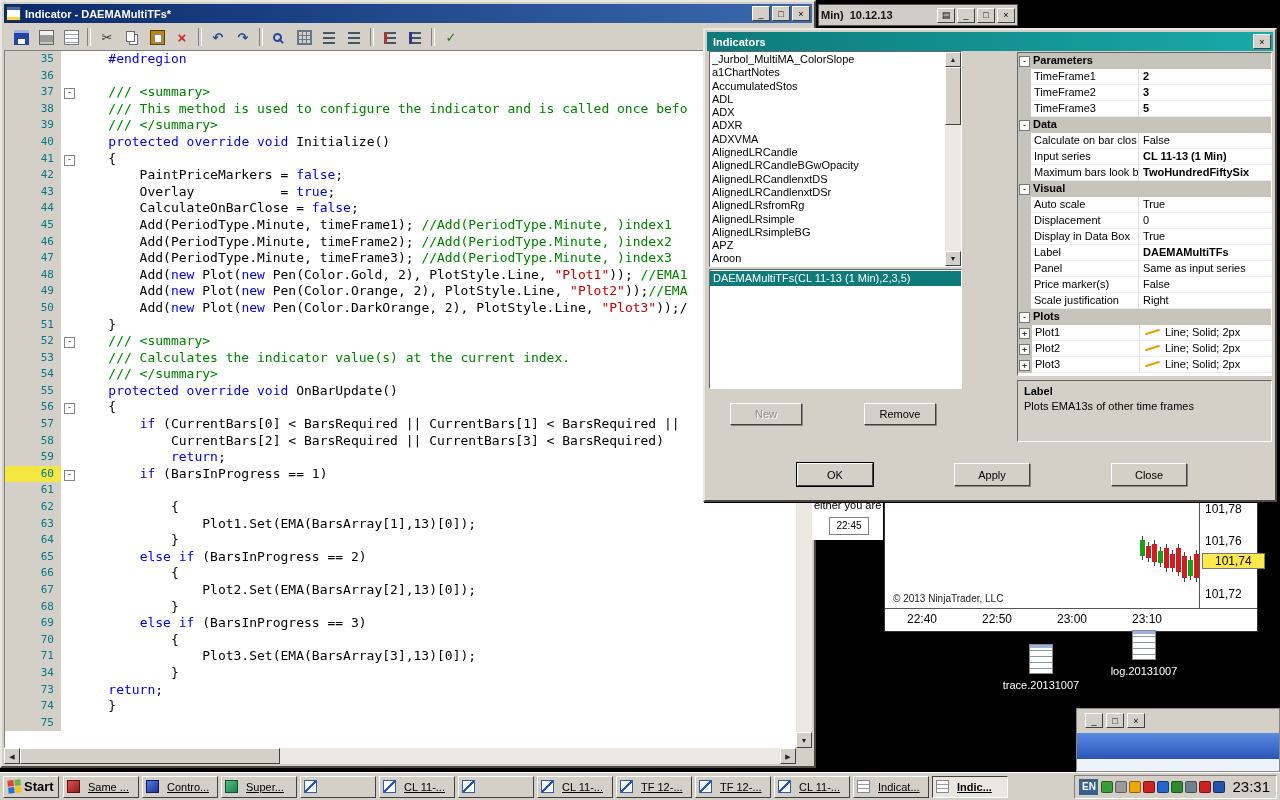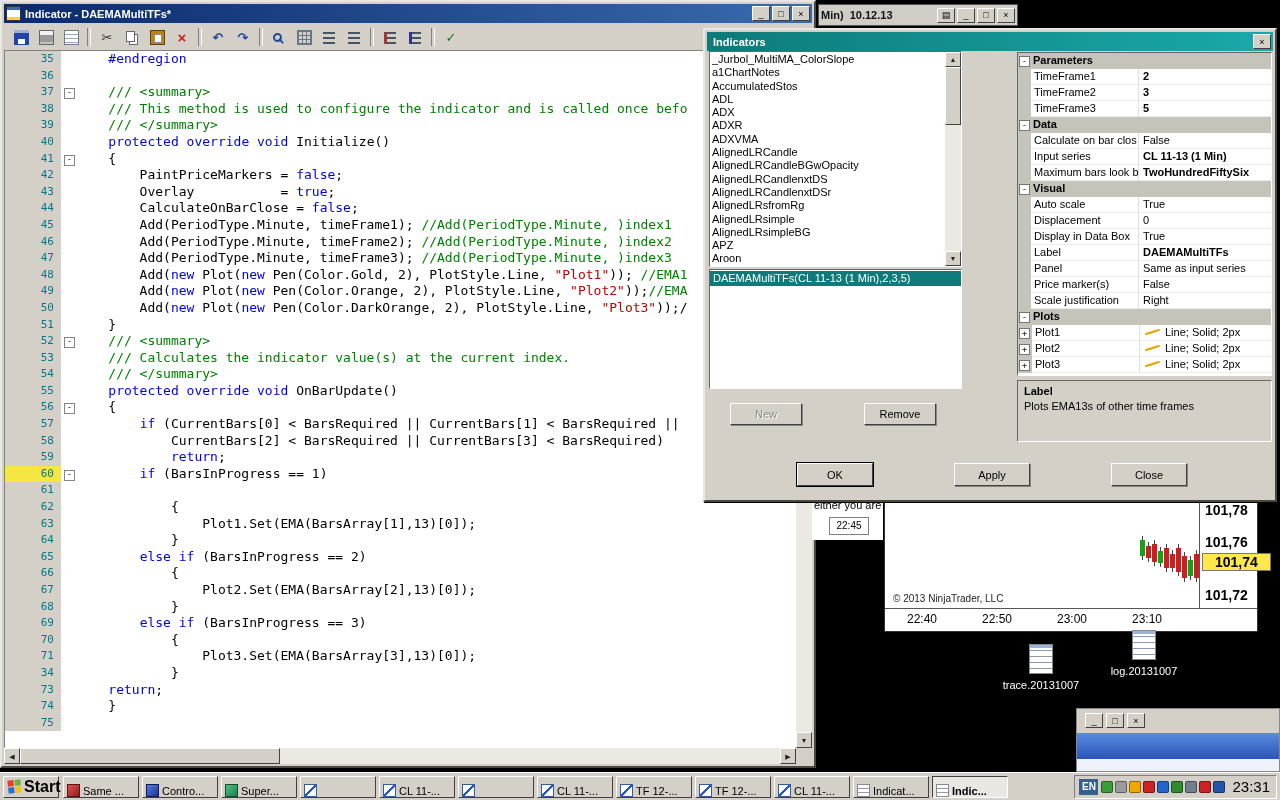--- a/index.html
+++ b/index.html
@@ -97,49 +97,49 @@
   #pdesc{position:absolute;left:312px;top:350px;width:241px;height:52px;background:#d4d0c8;border:1px solid;border-color:#666 #fff #fff #666;padding:4px 6px;font-size:11px;overflow:hidden;}
   #pdesc .dt{font-weight:bold;margin-bottom:3px;}
 
   
   #chart-overlap{position:absolute;left:812px;top:498px;width:71px;height:42px;background:#fff;z-index:1;font-size:11px;overflow:hidden;}
   #chart-overlap .otext{position:absolute;left:2px;top:1px;white-space:nowrap;}
   .tmbox{position:absolute;left:17px;top:19px;width:38px;height:16px;border:1px solid #808080;font-size:10px;text-align:center;line-height:15px;background:#fff;}
   #chart-frag{position:absolute;left:884px;top:498px;width:374px;height:134px;background:#fff;border:1px solid #333;border-top:none;z-index:1;box-sizing:border-box;}
   .paxis{position:absolute;left:314px;top:0;bottom:22px;width:1px;background:#555;}
   .taxis{position:absolute;left:0;right:0;bottom:22px;height:1px;background:#555;}
-  .plabel{position:absolute;left:320px;font-size:14px;font-weight:bold;}
+  .plabel{position:absolute;left:320px;font-size:12px;}
   .plabel.phl{background:#ffe84a;border:1px solid #777;padding:0 12px;left:317px;}
   .tlabel{position:absolute;bottom:5px;font-size:12px;}
   .copyright{position:absolute;left:8px;bottom:27px;font-size:10px;color:#222;}
   .candle{position:absolute;width:5px;}
   .cr{background:#cc2020;}.cg{background:#18a018;}
   .wick{position:absolute;width:1px;background:#444;}
 
   
   .dicon{position:absolute;width:92px;text-align:center;z-index:1;}
   .dicon-img{display:inline-block;width:22px;height:28px;background:#fff repeating-linear-gradient(transparent 0 5px,#8899aa 5px 6px);border:1px solid #888;box-shadow:inset 0 3px 0 #9db3dd;}
   .dicon-label{display:block;margin-top:3px;font-size:11px;color:#fff;}
 
   
   #frag-win{position:absolute;left:1076px;top:708px;width:204px;height:64px;background:#d4d0c8;border:1px solid #888;z-index:1;box-sizing:border-box;}
   .frag-btns{position:absolute;left:8px;top:4px;display:flex;gap:3px;}
   .frag-blue{position:absolute;left:0;top:24px;right:0;height:26px;background:linear-gradient(#5a8ae0,#2a55b8);}
   .frag-white{position:absolute;left:0;top:50px;right:0;bottom:0;background:#eef2fa;}
 
   
   #taskbar{position:absolute;left:0;top:772px;width:1280px;height:28px;background:#d4d0c8;border-top:1px solid #fff;z-index:10;display:flex;align-items:center;padding:0 3px;box-sizing:border-box;}
-  #start-btn{width:56px;height:22px;display:flex;align-items:center;gap:3px;background:#d4d0c8;border:1px solid;border-color:#fff #404040 #404040 #fff;font-weight:bold;font-size:16px;padding:0 4px;flex:0 0 auto;}
+  #start-btn{width:56px;height:22px;display:flex;align-items:center;gap:3px;background:#d4d0c8;border:1px solid;border-color:#fff #404040 #404040 #fff;font-weight:bold;font-size:13px;padding:0 4px;flex:0 0 auto;}
   .flag{width:13px;height:13px;flex:0 0 13px;transform:rotate(-6deg);background:
     linear-gradient(#e3402e,#e3402e) 0 0/6px 6px no-repeat,
     linear-gradient(#6db33f,#6db33f) 7px 0/6px 6px no-repeat,
     linear-gradient(#2a6fd6,#2a6fd6) 0 7px/6px 6px no-repeat,
     linear-gradient(#f6c30d,#f6c30d) 7px 7px/6px 6px no-repeat;}
   #tasks{display:flex;gap:3px;margin-left:4px;flex:0 1 auto;overflow:hidden;}
-  .task{width:76px;flex:0 0 76px;height:22px;display:flex;align-items:flex-end;gap:3px;padding:0 3px;background:#d4d0c8;border:1px solid;border-color:#fff #404040 #404040 #fff;font-size:11px;overflow:hidden;box-sizing:border-box;}
+  .task{width:76px;flex:0 0 76px;height:22px;display:flex;align-items:center;gap:8px;padding:0 3px;background:#d4d0c8;border:1px solid;border-color:#fff #404040 #404040 #fff;font-size:11px;overflow:hidden;box-sizing:border-box;text-decoration:underline;}
   .task.active{border-color:#404040 #fff #fff #404040;background:#e9e7e2;font-weight:bold;}
   .tkic{flex:0 0 13px;width:13px;height:13px;box-sizing:border-box;}
   .ic-chart{background:#fff linear-gradient(135deg,transparent 44%,#2255cc 44% 56%,transparent 56%);border:1px solid #335c9e;}
   .ic-doc{background:#fff repeating-linear-gradient(transparent 0 3px,#99a 3px 4px);border:1px solid #889;}
   .ic-app-red{background:linear-gradient(135deg,#e05050,#902020);border:1px solid #601010;}
   .ic-app-blue{background:linear-gradient(135deg,#5080e0,#203090);border:1px solid #101860;}
   .ic-app-green{background:linear-gradient(135deg,#50c080,#208050);border:1px solid #105030;}
   .tklab{white-space:nowrap;overflow:hidden;}
   #tray{margin-left:auto;display:flex;align-items:center;gap:3px;height:22px;border:1px solid;border-color:#808080 #fff #fff #808080;padding:0 6px 0 4px;flex:0 0 auto;}
   #lang-badge{width:19px;height:16px;background:#36618e;color:#fff;font-size:10px;font-weight:bold;text-align:center;line-height:16px;display:inline-block;}

